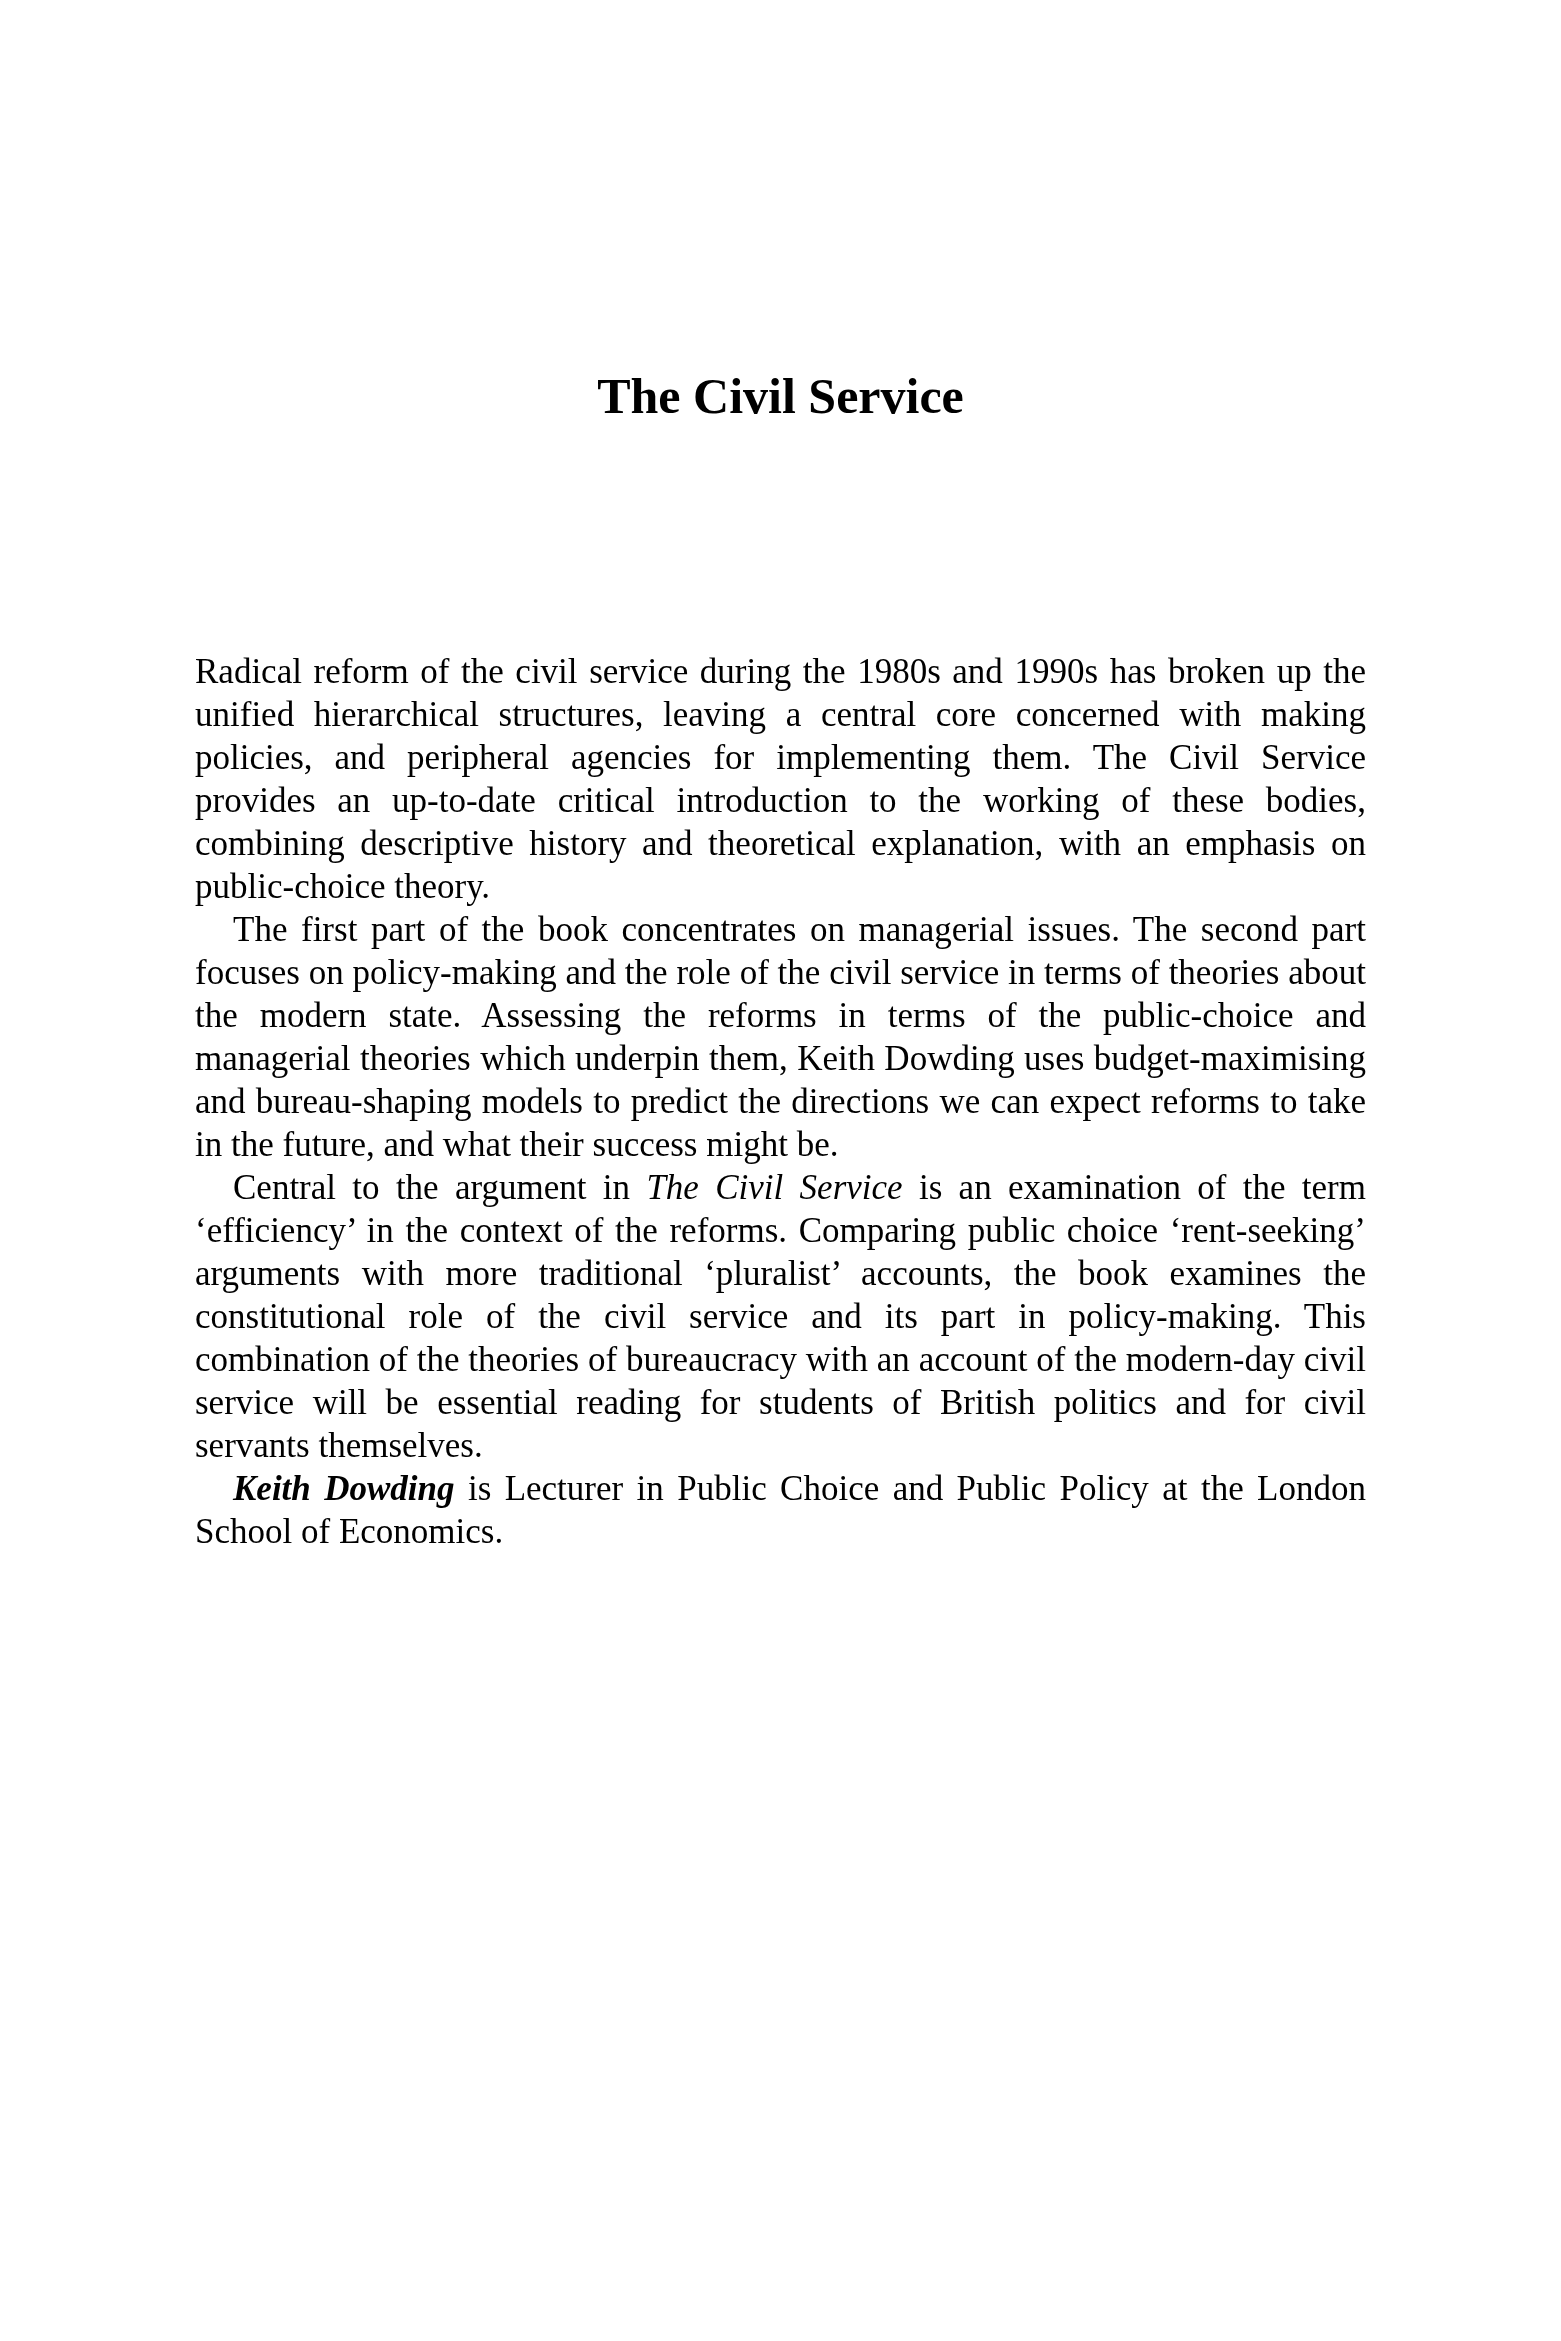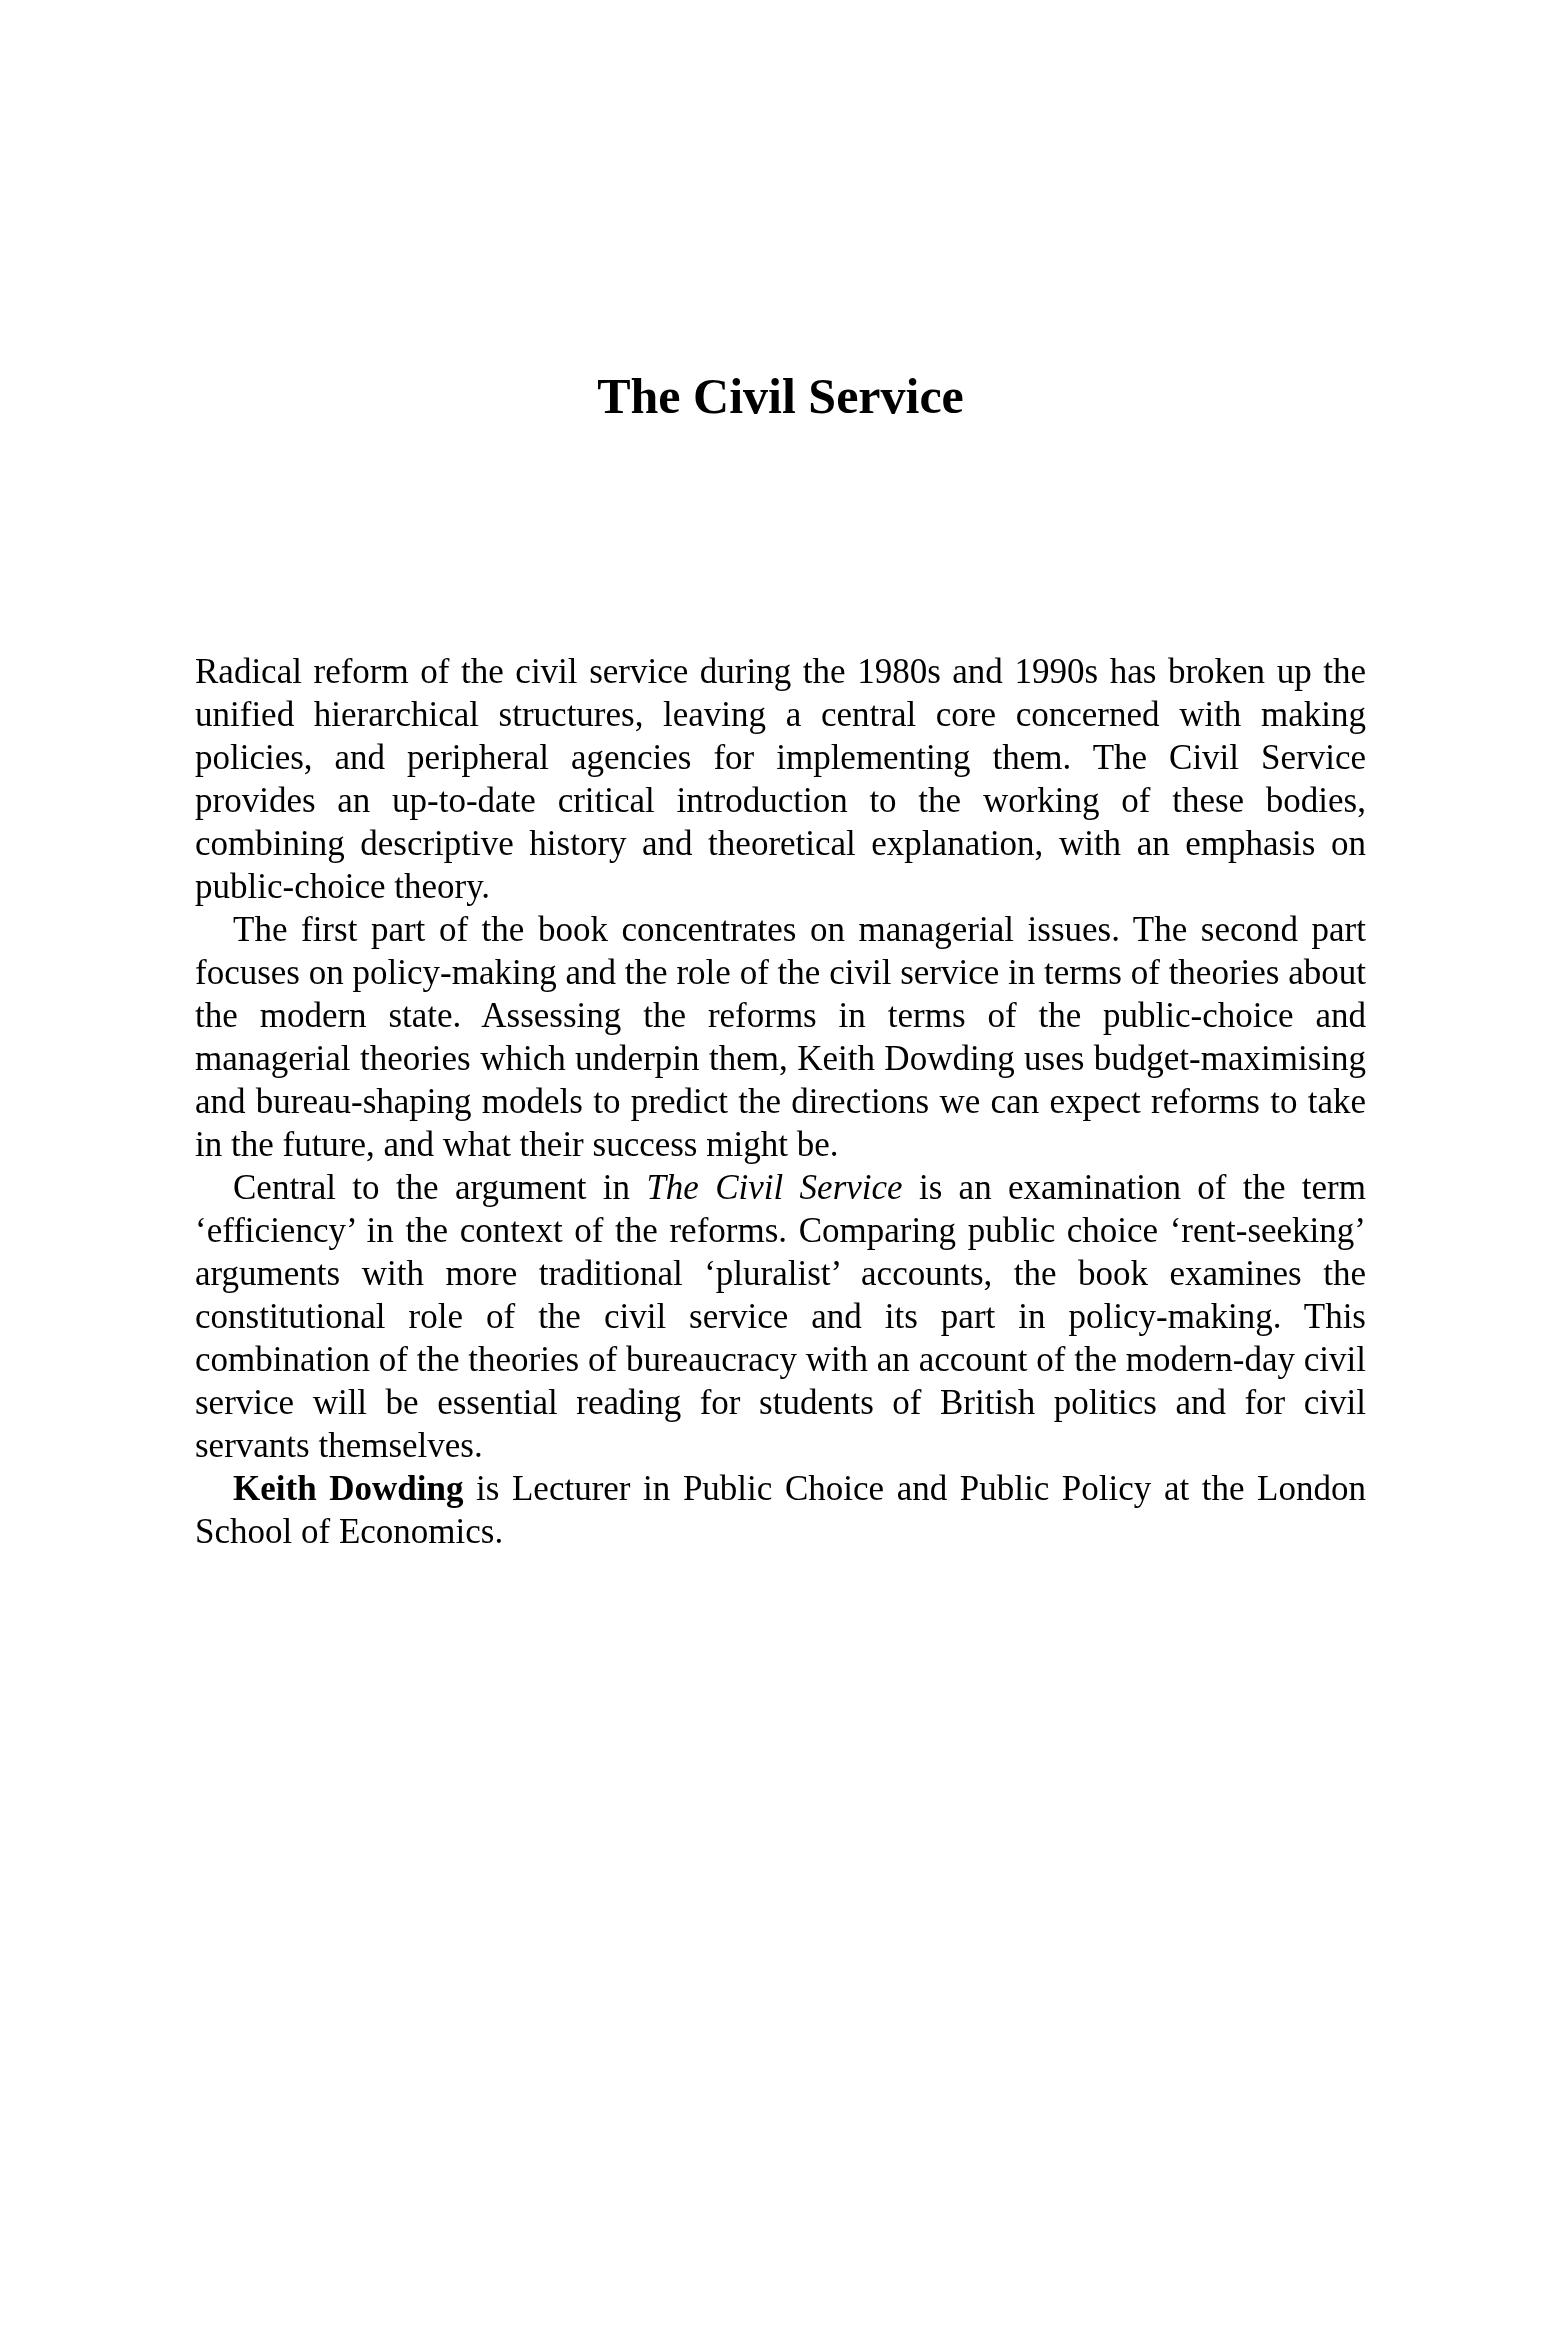--- a/index.html
+++ b/index.html
@@ -46,20 +46,21 @@
     text-indent: 38px;
   }
   .para.no-indent {
     text-indent: 0;
   }
   .book-title-italic {
     font-style: italic;
   }
   .author-bold {
     font-weight: bold;
+    font-style: italic;
   }
 </style>
 </head>
 <body>
 
 <div class="page">
 
   <h1 class="title">The Civil Service</h1>
 
   <div class="body-text">

